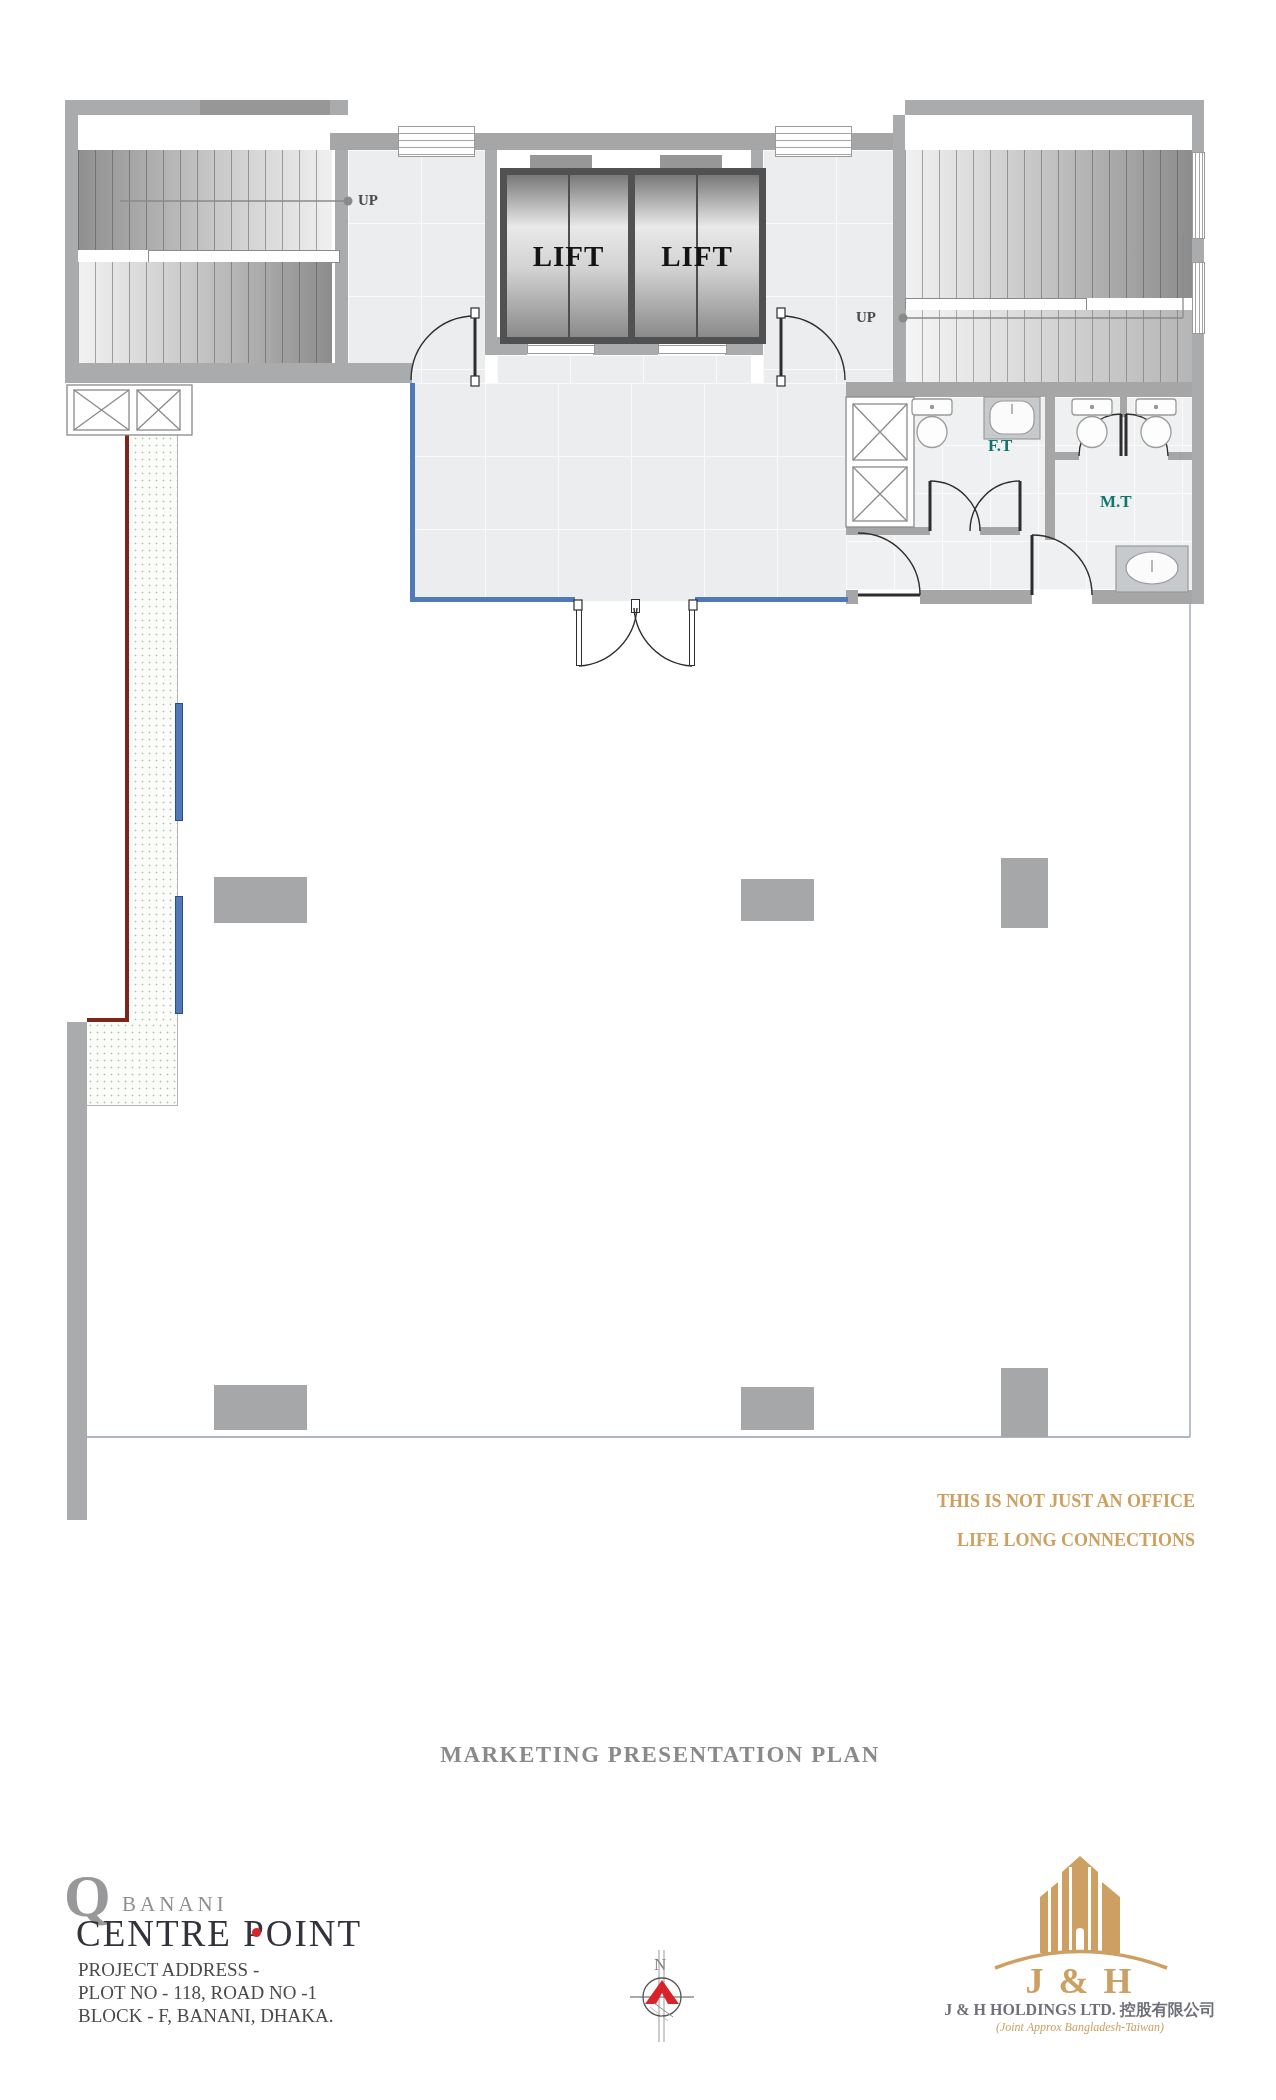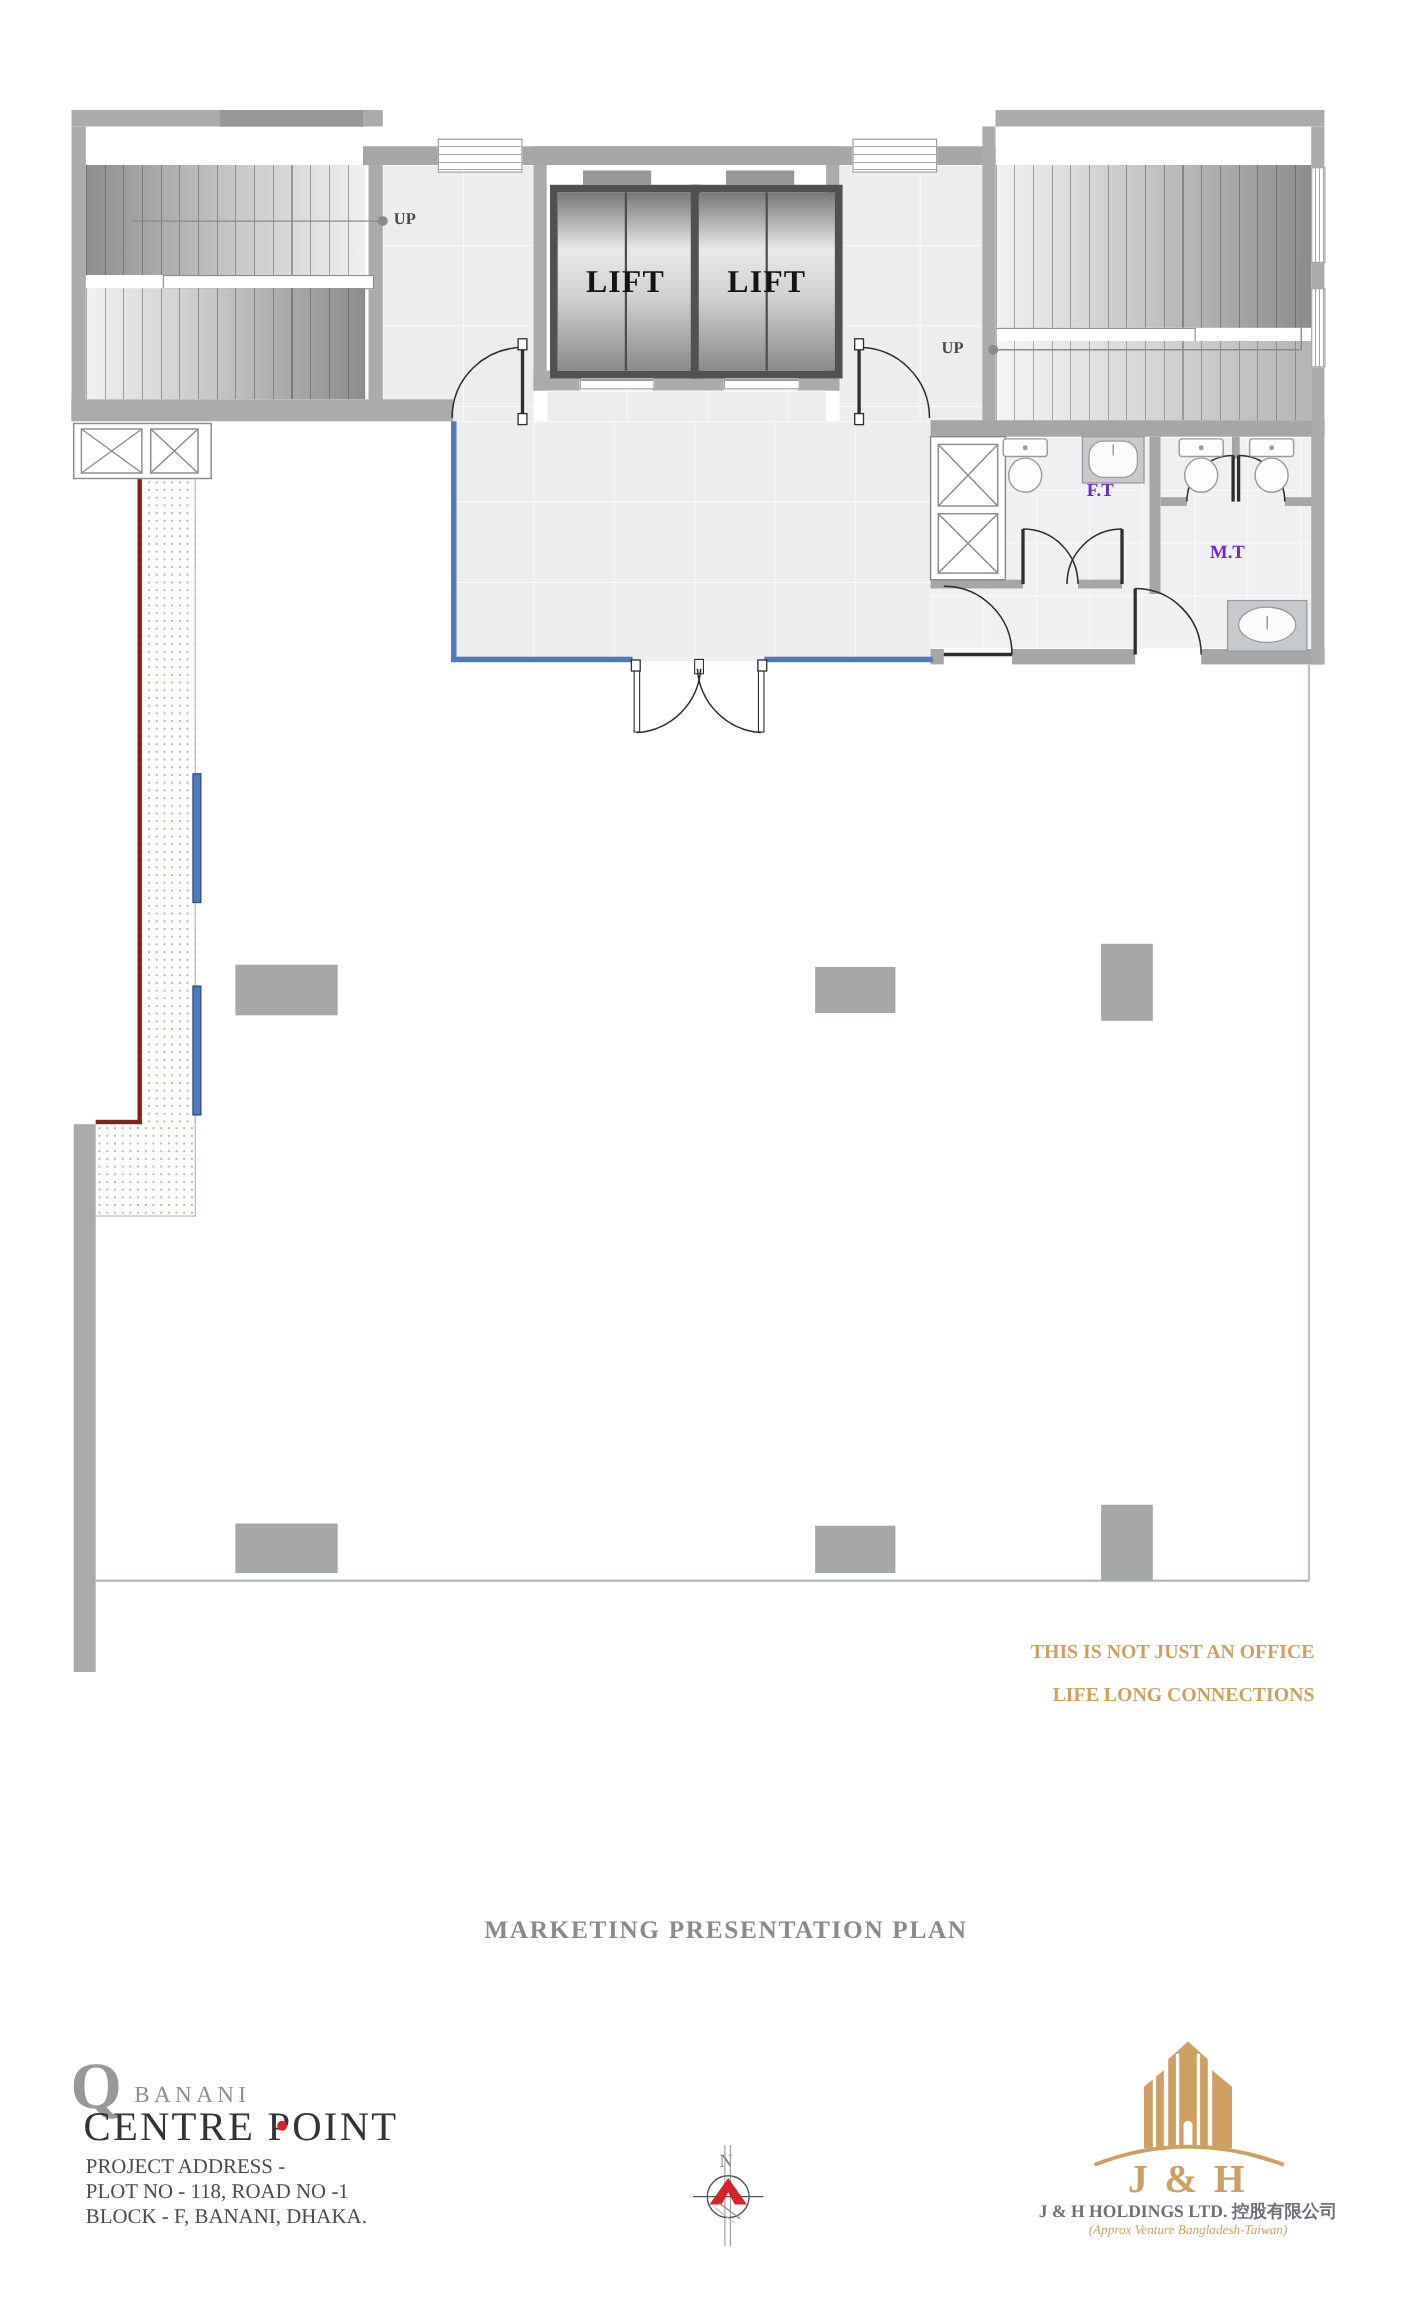--- a/index.html
+++ b/index.html
@@ -34,21 +34,21 @@
   .lift{position:absolute;border:7px solid #515151;
         background:linear-gradient(180deg,#787878 0%,#E9E9E9 32%,#D2D2D2 58%,#8A8A8A 100%);
         display:flex;align-items:center;justify-content:center;}
   .liftsplit{position:absolute;left:50%;top:0;bottom:0;width:2px;margin-left:-1px;background:#4E4E4E;}
   .liftlabel{position:relative;z-index:2;font-weight:bold;font-size:29px;color:#141414;letter-spacing:1px;}
   .col{position:absolute;background:#A5A7A9;}
   .dots{position:absolute;background-color:#FCFDFB;
         background-image:radial-gradient(circle,#A8C3A0 0.8px, transparent 1.1px);
         background-size:7px 7px;}
   .lbl{position:absolute;color:#4a4a4a;font-size:15px;font-weight:600;}
-  .lblFix{position:absolute;color:#6d28d9;font-size:17px;font-weight:600;}
+  .lblFix{position:absolute;color:#0f766e;font-size:17px;font-weight:600;}
   .blue{position:absolute;background:#4F79B8;}
   .red{position:absolute;background:#7E241B;}
   .leaf{position:absolute;background:#ffffff;border:1.5px solid #2e2e2e;box-sizing:border-box;}
   .thinline{position:absolute;background:#B9C2CB;}
   .officeTitle{position:absolute;text-align:center;color:#0d0d0d;}
   .officeTitle .l1{font-size:45px;font-weight:bold;line-height:50px;}
   .officeTitle .l2{font-size:47px;font-weight:bold;line-height:54px;}
   .officeTitle .l3{font-size:29px;font-weight:bold;line-height:38px;}
   .tagline{position:absolute;text-align:right;font-weight:bold;font-size:18px;line-height:38.5px;}
   .titleblock{position:absolute;text-align:center;}
@@ -191,21 +191,21 @@
         <rect x="1048" y="1888" width="3" height="65"></rect>
         <rect x="1069" y="1867" width="3" height="86"></rect>
         <rect x="1088" y="1867" width="3" height="86"></rect>
         <rect x="1076" y="1932" width="8" height="21"></rect>
         <circle cx="1080" cy="1932" r="4"></circle>
       </g>
       <path d="M995,1968 Q1080,1935 1167,1968" stroke="#CD9F63" stroke-width="3.5" fill="none"></path>
     </svg>
     <div class="monogram" style="left:980px;top:1960px;width:200px;color:#CD9F63;">J &amp; H</div>
     <div class="cname" style="left:930px;top:2000px;width:300px;">J &amp; H HOLDINGS LTD. 控股有限公司</div>
-    <div class="csub" style="left:930px;top:2020px;width:300px;color:#CD9F63;">(Approx Venture Bangladesh-Taiwan)</div>
+    <div class="csub" style="left:930px;top:2020px;width:300px;color:#CD9F63;">(Joint Approx Bangladesh-Taiwan)</div>
   </div>
 
   <div class="north" style="left:654px;top:1955px;">N</div>
 
   <svg width="1276" height="2100" viewBox="0 0 1276 2100" style="position:absolute;left:0;top:0;pointer-events:none;">
 
     <g stroke="#8a8a8a" stroke-width="1.3">
       <line x1="120" y1="201" x2="346" y2="201"></line>
     </g>
     <circle cx="348" cy="201" r="4.5" fill="#8a8a8a"></circle>

